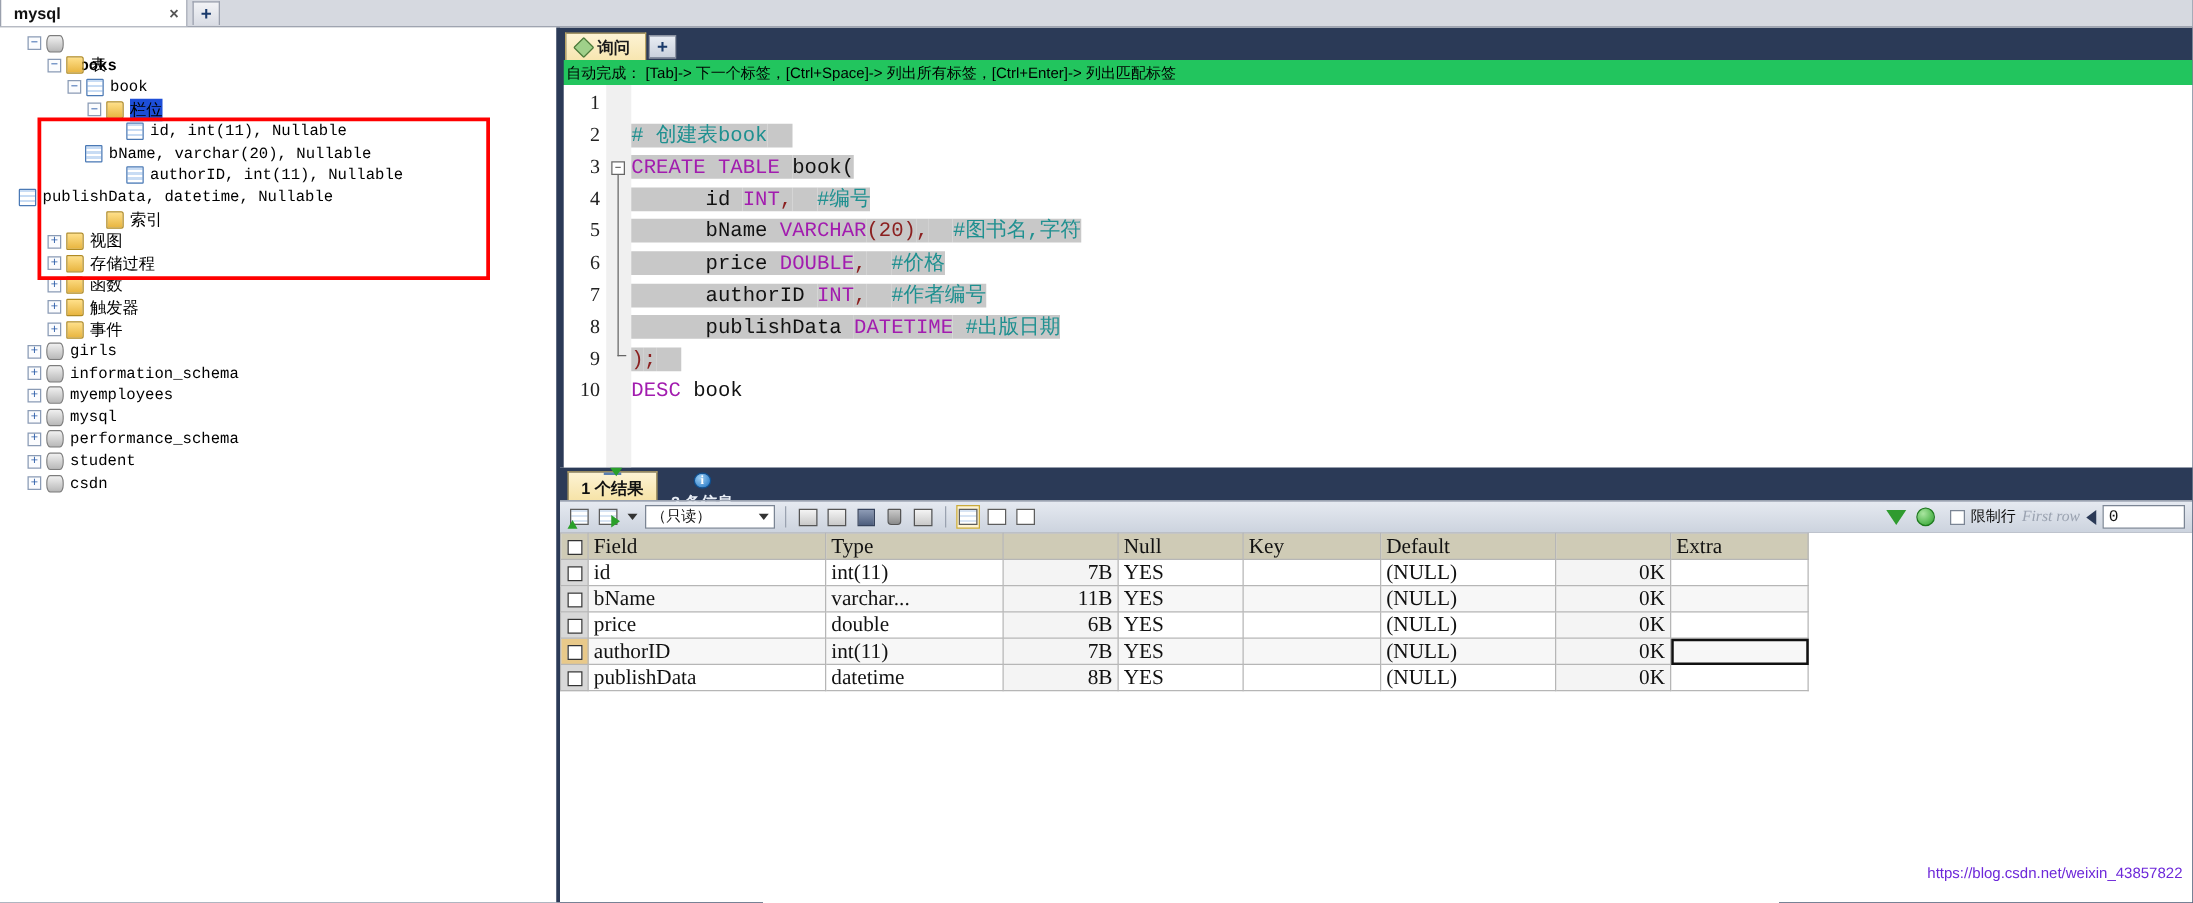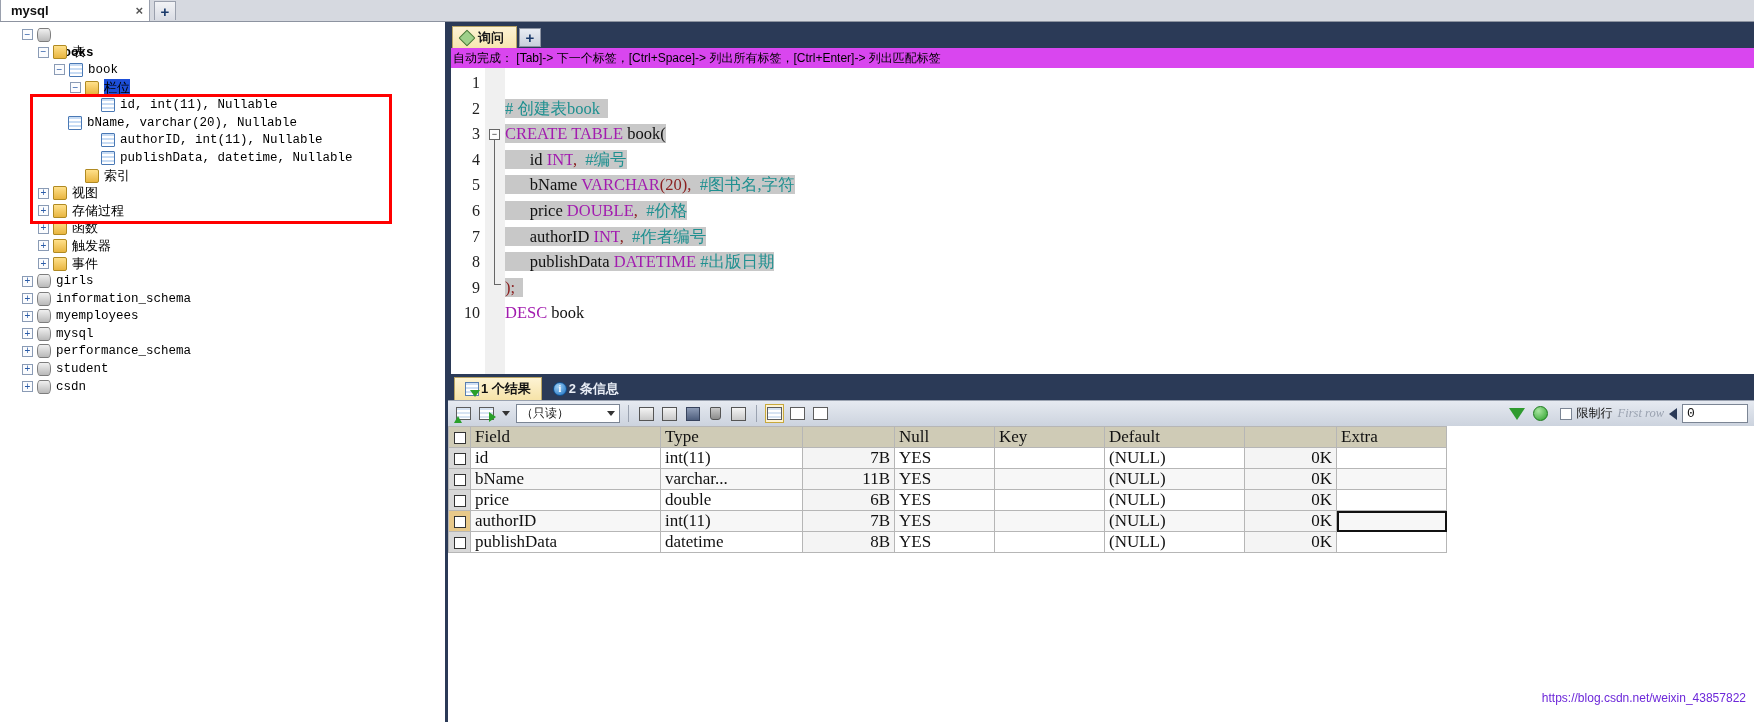--- a/index.html
+++ b/index.html
@@ -103,21 +103,21 @@
     transform:rotate(45deg); border-radius:1px;
   }
   .qtab-plus {
     height:19px; width:22px; margin-bottom:1px;
     background:linear-gradient(#e8ecf3,#c9d0dc); border:1px solid #8c93a2;
     display:flex; align-items:center; justify-content:center;
     font-size:15px; font-weight:bold; color:#1a3a6b; cursor:pointer;
   }
 
   .hintbar {
-    background:#d946ef; border-left:3px solid #2b3a57;
+    background:#22c55e; border-left:3px solid #2b3a57;
     font-size:12px; color:#000; padding:2px 4px 2px 2px;
     white-space:nowrap; height:20px; line-height:16px;
     font-family:"Liberation Sans", sans-serif;
   }
 
   .editor-wrap {
     background:#ffffff; border-left:3px solid #2b3a57;
     flex:0 0 auto; height:306px; position:relative; display:flex;
     overflow:hidden;
   }
@@ -139,34 +139,35 @@
     position:absolute; left:9px; top:72px; width:1px; height:145px; background:#666;
   }
   .fold-line:after {
     content:""; position:absolute; left:0; bottom:0; width:7px; height:1px; background:#666;
   }
   .codecol {
     flex:1; position:relative; padding-top:2px;
     font-family:"Liberation Mono", monospace; font-size:16.5px;
     white-space:pre;
   }
-  .cline { height:25.6px; line-height:25.6px;font-family:Liberation Serif, serif; }
+  .cline { height:25.6px; line-height:25.6px; }
   .cline .hl { background:#c8c8c8; }
   .kw  { color:#a21caf; }
   .cmt { color:#1f9090; }
   .pun { color:#8b2020; }
   .plain { color:#111; }
 
   
   .resultpanel { flex:1; background:#2b3a57; display:flex; flex-direction:column; overflow:hidden;}
   .rtabs { height:26px; display:flex; align-items:flex-end; padding-left:6px; gap:0; }
   .rtab {
     height:23px; display:flex; align-items:center; gap:2px; padding:0 10px;
     font-size:13px; font-weight:bold; color:#e8edf5; cursor:pointer;
     border:1px solid transparent;
+    flex-direction:column;
   }
   .rtab.active {
     background:linear-gradient(#fdf3d4,#f6e3a8); color:#111;
     border:1px solid #b9a464; border-bottom:none;
   }
   .ico-grid-green {
     width:14px; height:14px; background:repeating-linear-gradient(#cfe0f5 0 2px,#fff 2px 4px);
     border:1px solid #5a7fb0; position:relative;
   }
   .ico-grid-green:after {
@@ -309,21 +310,21 @@
         <div class="tree-row" style="padding-left: 53px;">
           <span class="exp blank"></span>
           <span class="ico ico-table"></span>
           <span class="lbl-mono">bName, varchar(20), Nullable</span>
         </div>
         <div class="tree-row" style="padding-left: 86px;">
           <span class="exp blank"></span>
           <span class="ico ico-table"></span>
           <span class="lbl-mono">authorID, int(11), Nullable</span>
         </div>
-        <div class="tree-row" style="padding-left: 86px;">
+        <div class="tree-row" style="">
           <span class="exp blank"></span>
           <span class="ico ico-table"></span>
           <span class="lbl-mono">publishData, datetime, Nullable</span>
         </div>
         <div class="tree-row" style="padding-left: 70px;">
           <span class="exp blank"></span>
           <span class="ico ico-folder"></span>
           <span class="lbl-cjk">索引</span>
         </div>
         <div class="tree-row" style="padding-left: 38px;">

